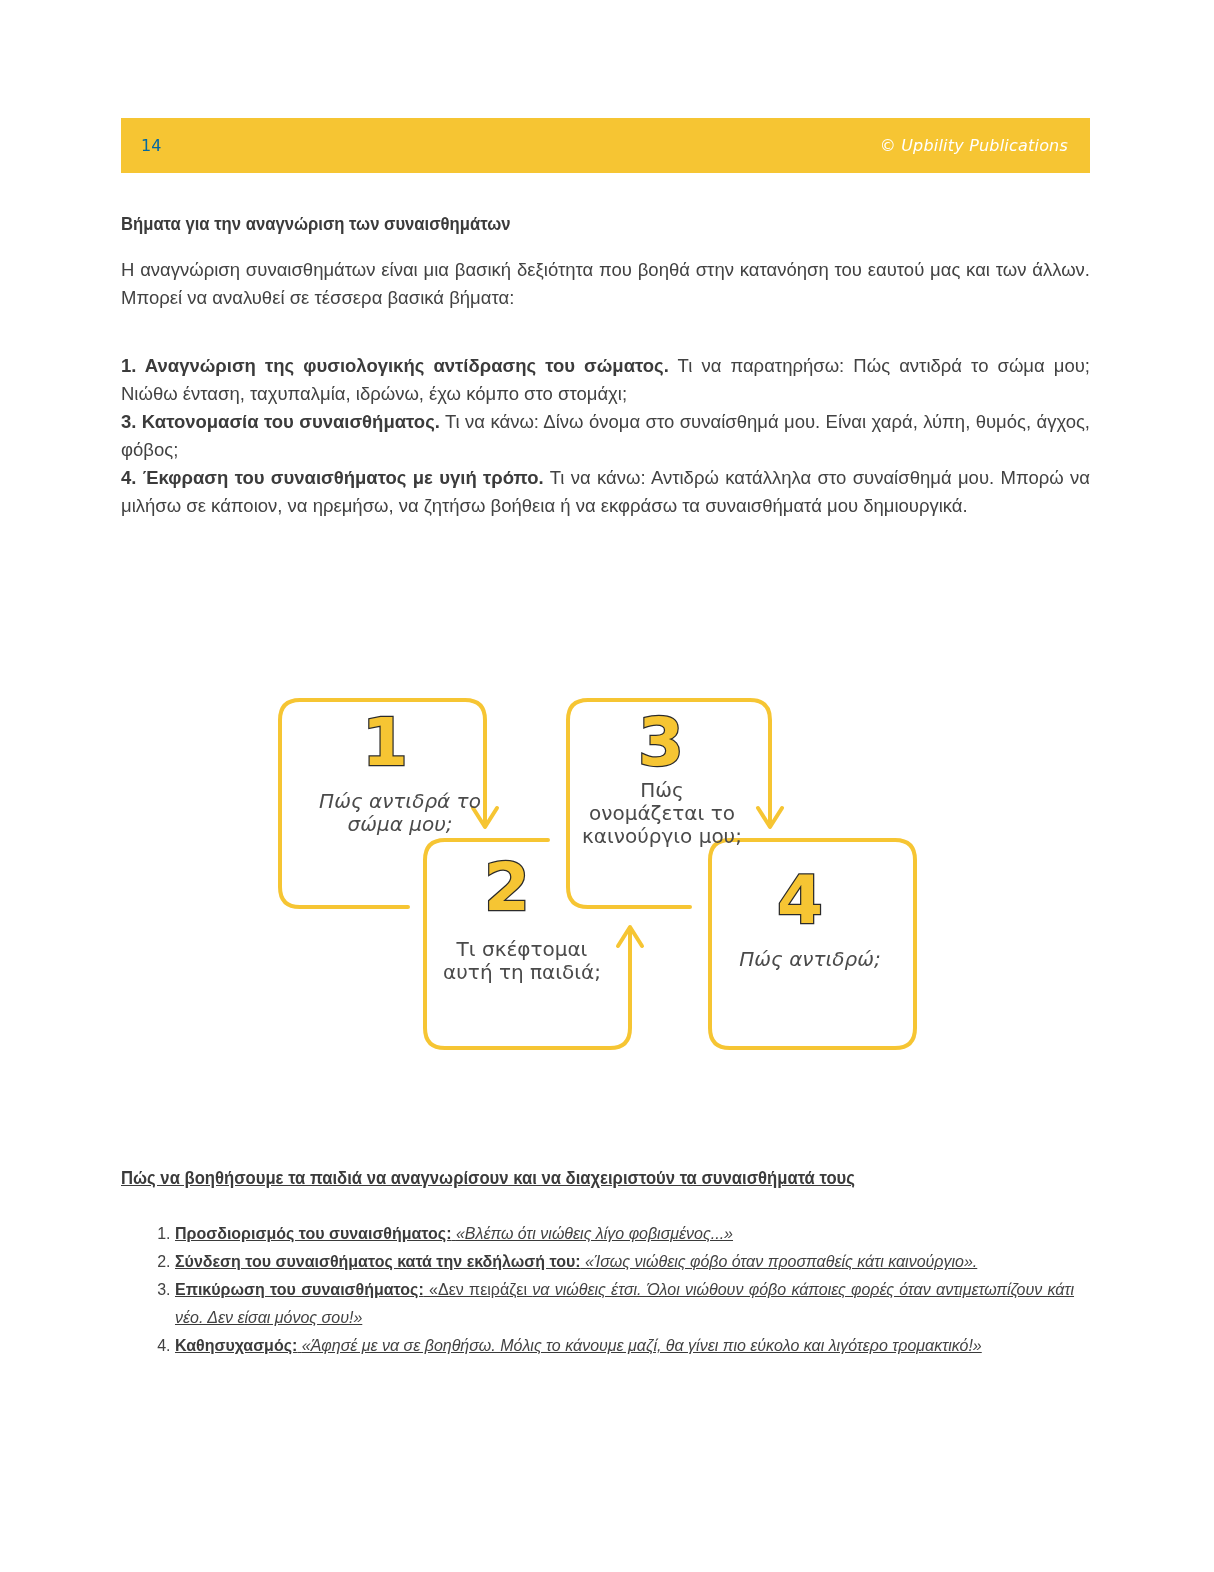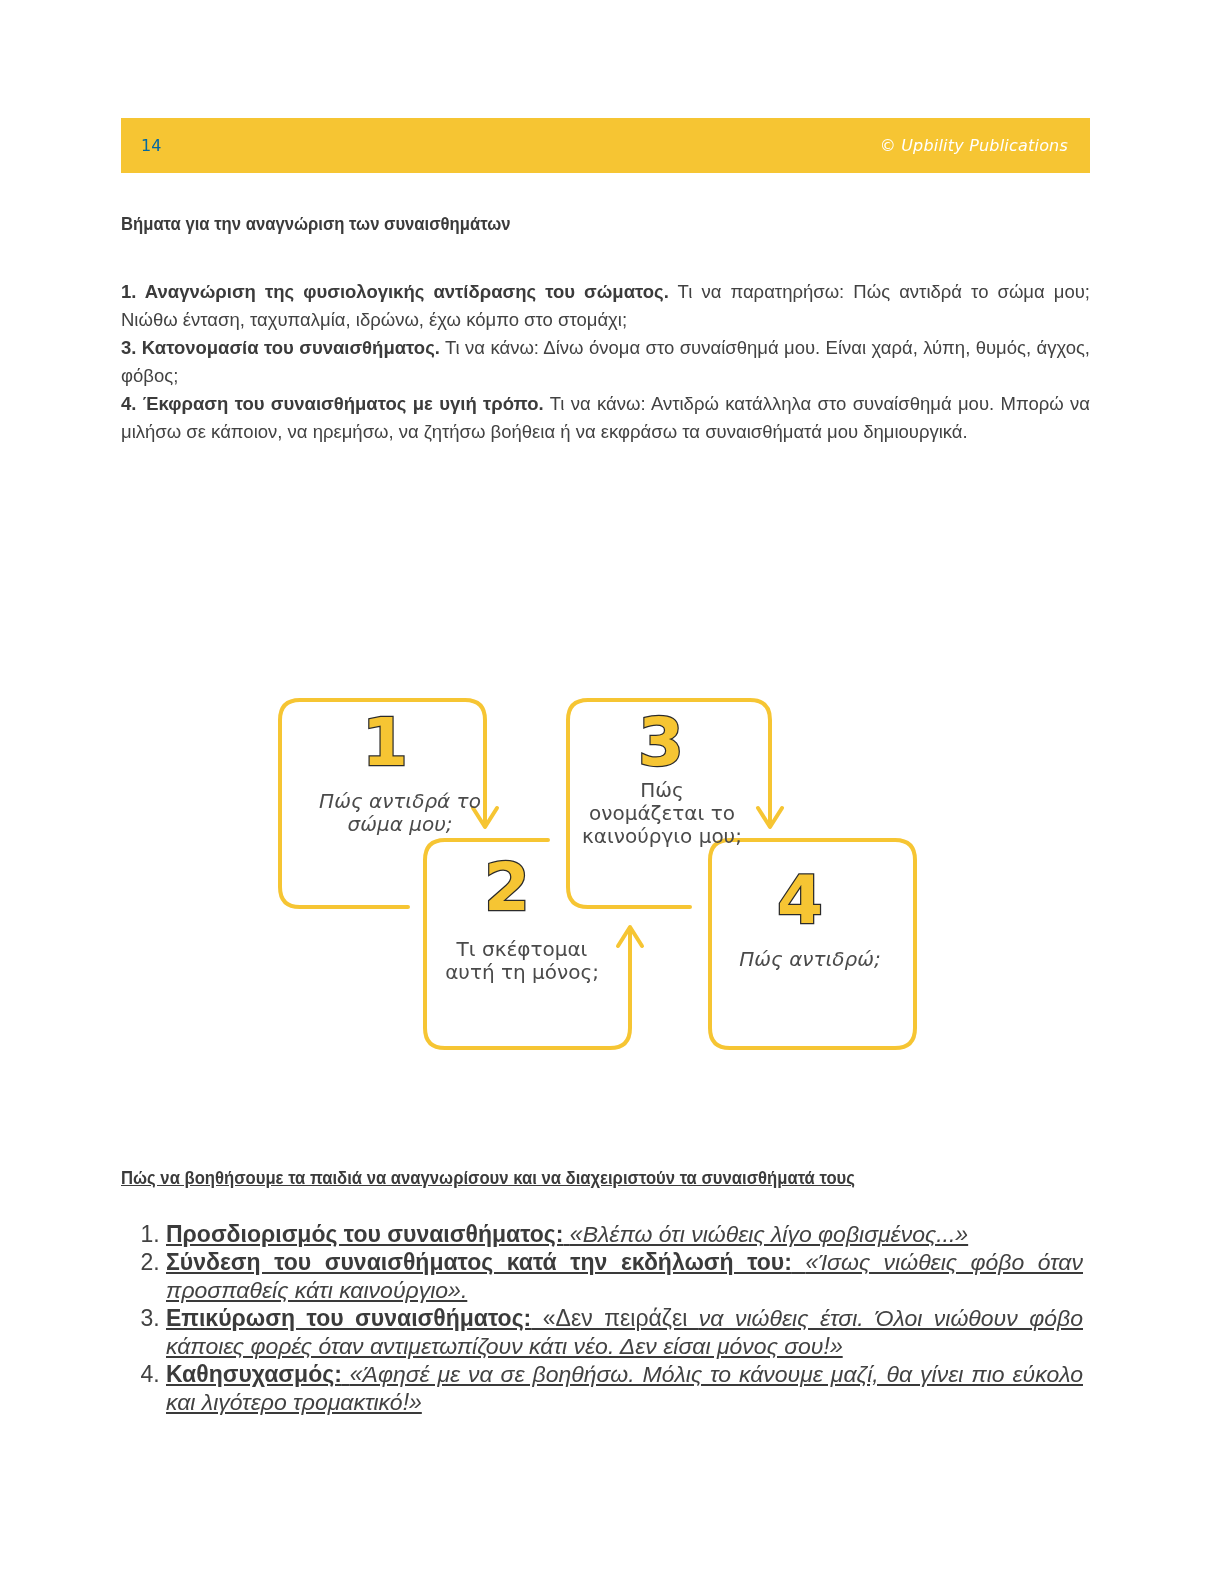--- a/index.html
+++ b/index.html
@@ -9,41 +9,42 @@
                   background: #f6c533; }
     .page-num { position: absolute; left: 20px; top: 18px; font-size: 16px; color: #0369a1;
                 font-family: "DejaVu Sans", sans-serif; }
     .copyright { position: absolute; right: 22px; top: 18px; font-size: 16px; color: #ffffff;
                  font-style: italic; font-family: "DejaVu Sans", sans-serif; letter-spacing: 0.2px; }
     .content { position: absolute; left: 121px; width: 969px; }
     .h { font-weight: bold; font-size: 18.5px; color: #3b3b3b; transform: scaleX(0.9); transform-origin: left; white-space: nowrap; }
     .para { font-size: 18.5px; line-height: 28px; color: #424242; text-align: justify; }
     .para b { color: #3b3b3b; }
     .steps p { margin: 0; }
-    ol.help { margin: 7px; padding-left: 38px; font-size: 23px; line-height: 28px; color: #424242; text-align: justify; }
+    ol.help { margin: 16px; padding-left: 38px; font-size: 16px; line-height: 28px; color: #424242; text-align: justify; }
     ol.help li { padding-left: 0; }
     ol.help b { color: #3b3b3b; }
     .diagram { position: absolute; left: 270px; top: 690px; width: 660px; height: 370px; }
     .diagram svg { position: absolute; left: 0; top: 0; }
     .box-text { position: absolute; font-size: 20px; line-height: 23px; color: #4a4a4a; text-align: center;
                 font-family: "DejaVu Sans", sans-serif; }
     .digit { position: absolute; font-size: 66px; font-weight: bold; color: #f6c533;
              font-family: "DejaVu Sans", sans-serif; -webkit-text-stroke: 2.5px #2b2b2b; paint-order: stroke fill;
              text-align: center; width: 60px; line-height: 66px; }
   </style>
 </head>
 <body>
 
 <div class="header-bar">
   <span class="page-num">14</span>
   <span class="copyright">© Upbility Publications</span>
 </div>
 
 <div class="content" style="top:210px;">
   <div class="h" style="height:28px;line-height:28px;">Βήματα για την αναγνώριση των συναισθημάτων</div>
+  <div class="para" style="margin-top:18px;">Η αναγνώριση συναισθημάτων είναι μια βασική δεξιότητα που βοηθά στην κατανόηση του εαυτού μας και των άλλων. Μπορεί να αναλυθεί σε τέσσερα βασικά βήματα:</div>
   <div class="para steps" style="margin-top:40px;">
     <p><b>1. Αναγνώριση της φυσιολογικής αντίδρασης του σώματος.</b><span> Τι να παρατηρήσω: Πώς αντιδρά το σώμα μου; Νιώθω ένταση, ταχυπαλμία, ιδρώνω, έχω κόμπο στο στομάχι;</span></p>
     <p><b>3. Κατονομασία του συναισθήματος.</b><span> Τι να κάνω: Δίνω όνομα στο συναίσθημά μου. Είναι χαρά, λύπη, θυμός, άγχος, φόβος;</span></p>
     <p><b>4. Έκφραση του συναισθήματος με υγιή τρόπο.</b><span> Τι να κάνω: Αντιδρώ κατάλληλα στο συναίσθημά μου. Μπορώ να μιλήσω σε κάποιον, να ηρεμήσω, να ζητήσω βοήθεια ή να εκφράσω τα συναισθήματά μου δημιουργικά.</span></p>
   </div>
 </div>
 
 <div class="diagram">
   <svg width="660" height="370" viewBox="0 0 660 370">
     <g fill="none" stroke="#f6c533" stroke-width="4" stroke-linecap="round" stroke-linejoin="round">
@@ -58,21 +59,21 @@
       <path d="M488 118 L500 137 L512 118"></path>
 
       <path d="M460 150 L625 150 Q645 150 645 170 L645 338 Q645 358 625 358 L460 358 Q440 358 440 338 L440 170 Q440 150 460 150 Z"></path>
     </g>
   </svg>
 
   <div class="digit" style="left:85px; top:20px;">1</div>
   <div class="box-text" style="left:45px; top:100px; width:170px;font-style:italic;">Πώς αντιδρά το σώμα μου;</div>
 
   <div class="digit" style="left:207px; top:165px;">2</div>
-  <div class="box-text" style="left:162px; top:248px; width:180px;">Τι σκέφτομαι αυτή τη μόνος;</div>
+  <div class="box-text" style="left:162px; top:248px; width:180px;">Τι σκέφτομαι αυτή τη παιδιά;</div>
 
   <div class="digit" style="left:361px; top:20px;">3</div>
   <div class="box-text" style="left:312px; top:89px; width:160px;">Πώς ονομάζεται το καινούργιο μου;</div>
 
   <div class="digit" style="left:500px; top:178px;">4</div>
   <div class="box-text" style="left:455px; top:258px; width:170px;font-style:italic;">Πώς αντιδρώ;</div>
 </div>
 
 <div class="content" style="top:1164px;text-decoration:underline;">
   <div class="h" style="height:28px;line-height:28px;">Πώς να βοηθήσουμε τα παιδιά να αναγνωρίσουν και να διαχειριστούν τα συναισθήματά τους</div>

